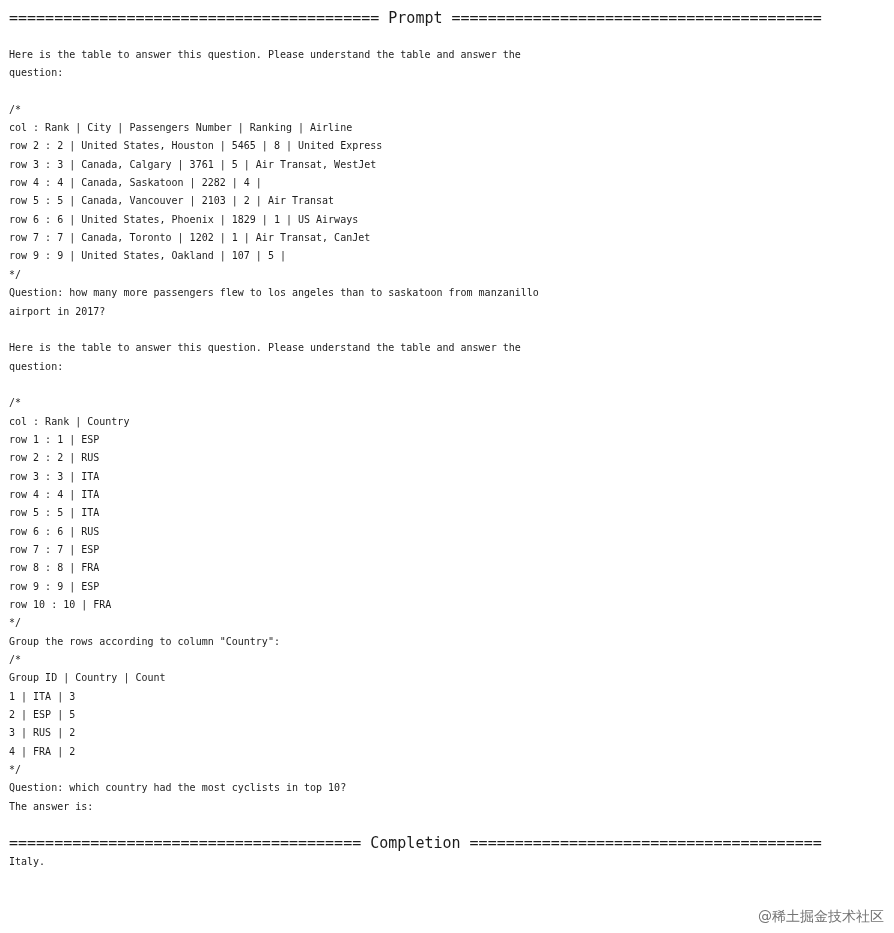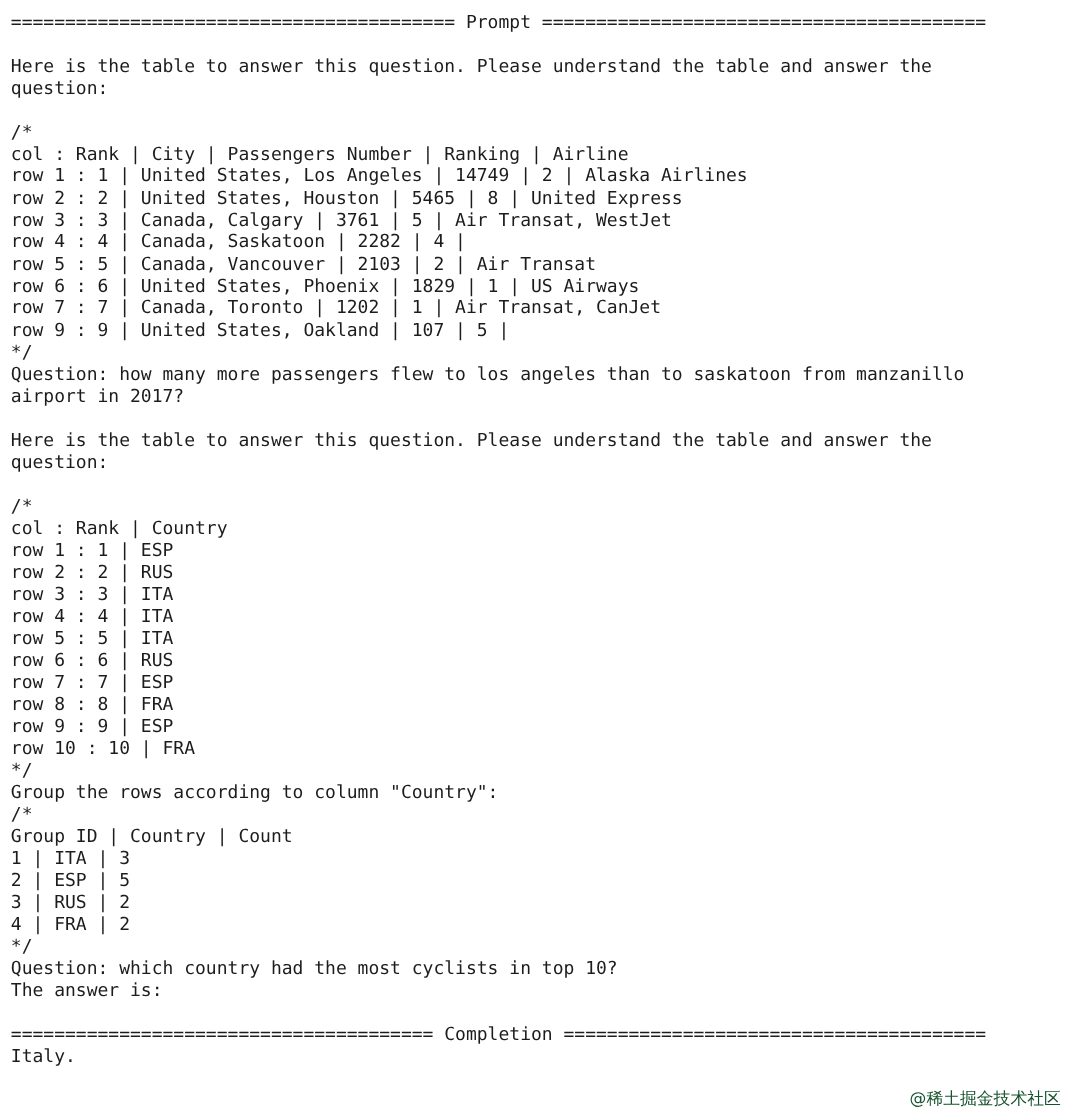--- a/index.html
+++ b/index.html
@@ -18,21 +18,21 @@
   }
   .transcript {
     position: absolute;
     left: 0;
     top: 0;
     width: 894px;
     padding: 9px 0 0 9px;
     box-sizing: border-box;
   }
   .line {
-    font-size: 15px;
+    font-size: 10px;
     line-height: 18.35px;
     white-space: pre;
     letter-spacing: 0px;
     color: #1c1c1c;
     height: 18.35px;
   }
   .line.blank {
     height: 18.35px;
   }
   .separator {
@@ -43,41 +43,40 @@
     letter-spacing: 0px;
     height: 18.35px;
   }
   .watermark {
     position: absolute;
     right: 10px;
     bottom: 8px;
     font-family: "DejaVu Sans", "Liberation Sans", sans-serif;
     font-size: 14px;
     line-height: 18px;
-    color: #14532d;
+    color: #737373;
     white-space: pre;
     user-select: none;
     text-align: center;
   }
 </style>
 </head>
 <body>
 
 <div class="transcript">
 
   <div class="separator">========================================= Prompt =========================================</div>
   <div class="line blank"> </div>
 
   <div class="line">Here is the table to answer this question. Please understand the table and answer the</div>
   <div class="line">question:</div>
   <div class="line blank"> </div>
 
   <div class="line">/*</div>
   <div class="line">col : Rank | City | Passengers Number | Ranking | Airline</div>
-  <div class="line">row 1 : 1 | United States, Los Angeles | 14749 | 2 | Alaska Airlines</div>
   <div class="line">row 2 : 2 | United States, Houston | 5465 | 8 | United Express</div>
   <div class="line">row 3 : 3 | Canada, Calgary | 3761 | 5 | Air Transat, WestJet</div>
   <div class="line">row 4 : 4 | Canada, Saskatoon | 2282 | 4 |</div>
   <div class="line">row 5 : 5 | Canada, Vancouver | 2103 | 2 | Air Transat</div>
   <div class="line">row 6 : 6 | United States, Phoenix | 1829 | 1 | US Airways</div>
   <div class="line">row 7 : 7 | Canada, Toronto | 1202 | 1 | Air Transat, CanJet</div>
   <div class="line">row 9 : 9 | United States, Oakland | 107 | 5 |</div>
   <div class="line">*/</div>
 
   <div class="line">Question: how many more passengers flew to los angeles than to saskatoon from manzanillo</div>

